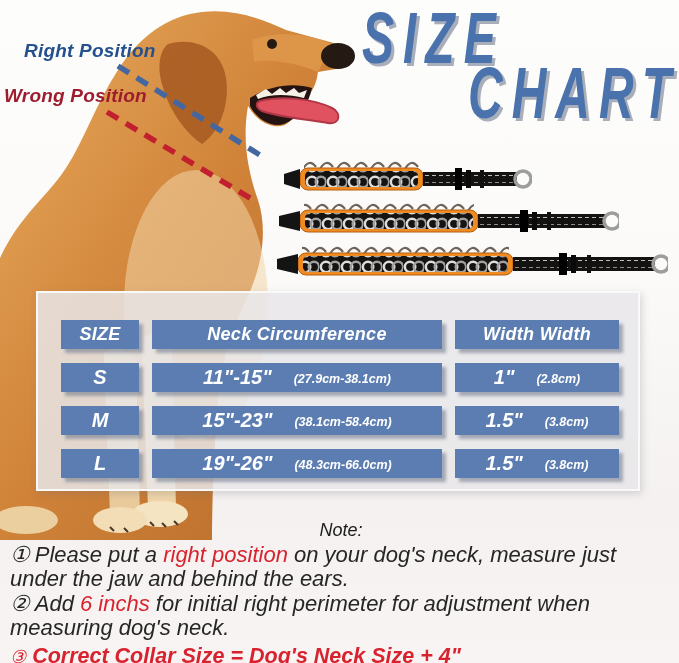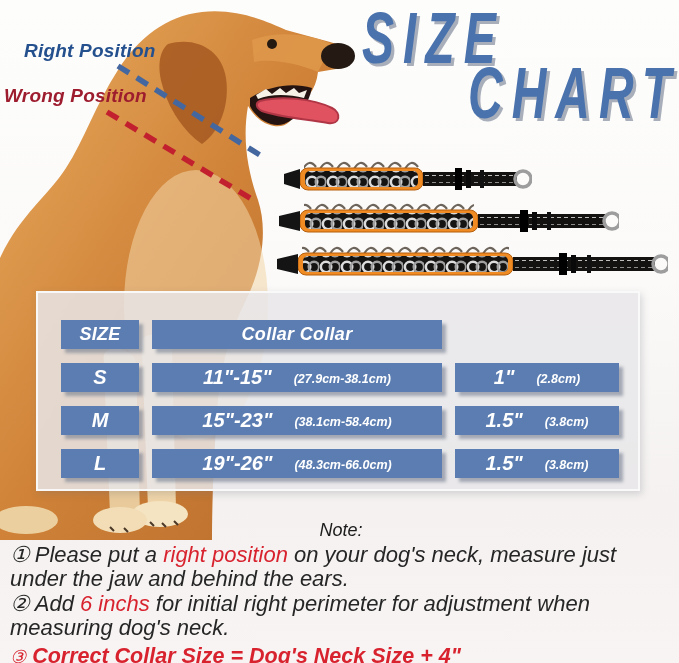--- a/index.html
+++ b/index.html
@@ -181,21 +181,22 @@
     <line x1="238" y1="24.5" x2="376" y2="24.5" stroke="#8d8d8d" stroke-width="1" stroke-dasharray="4 3"></line>
     <rect x="282" y="10" width="8" height="22" fill="#000"></rect>
     <rect x="294" y="12" width="5" height="18" fill="#0a0a0a"></rect>
     <rect x="310" y="12" width="4" height="18" fill="#111"></rect>
     <circle cx="384" cy="21" r="8" fill="none" stroke="#9d9d9d" stroke-width="3.5"></circle>
   </svg>
 
   <div class="abs panel">
     <div class="trow">
       <div class="cell head">SIZE</div>
-      <div class="cell head">Collar Collar</div>
+      <div class="cell head">Neck Circumference</div>
+      <div class="cell head">Width Width</div>
     </div>
     <div class="trow">
       <div class="cell">
           <span class="sz">S</span>
         </div>
       <div class="cell">
         <span class="big">11"-15"</span>
           <span class="small">(27.9cm-38.1cm)</span>
       </div>
       <div class="cell">

